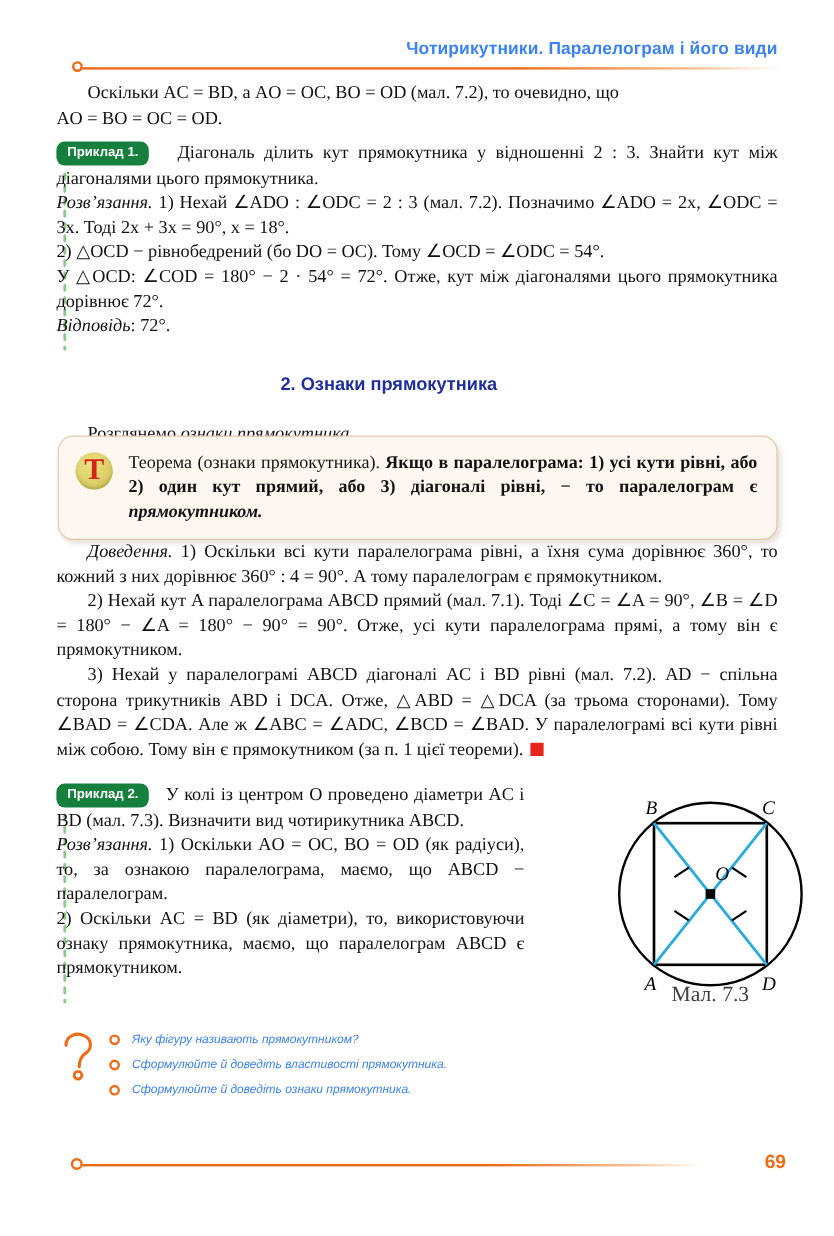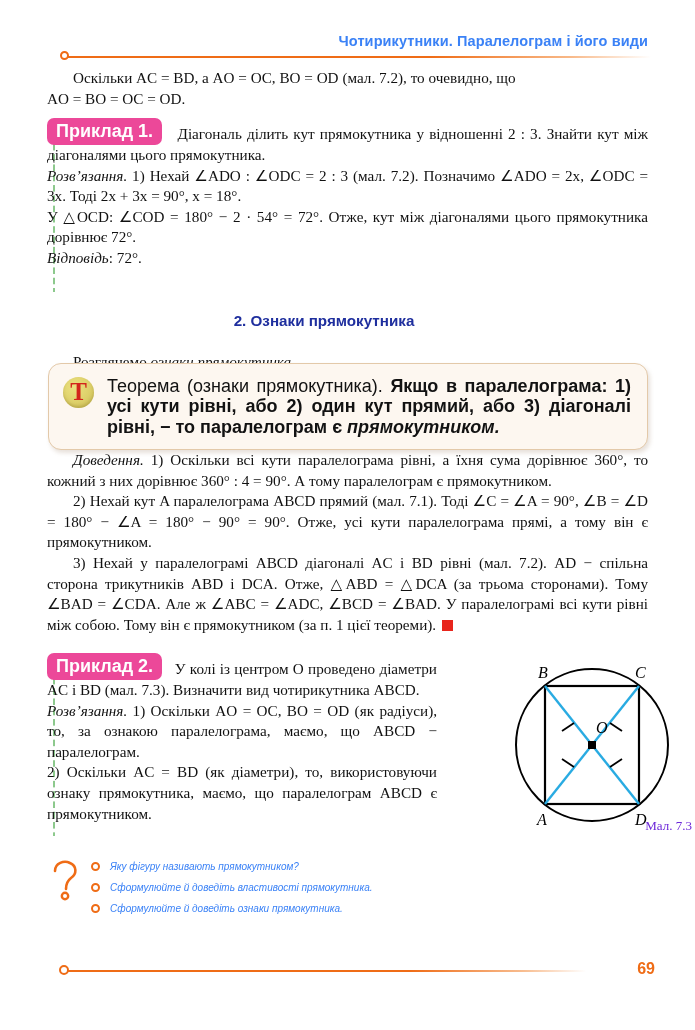--- a/index.html
+++ b/index.html
@@ -59,25 +59,25 @@
 
   
   #intro {
     left: 47px; top: 68px; width: 601px;
   }
   #intro .l1 { text-indent: 26px; }
 
   
   .badge {
     display: inline-block;
-    background: #ec4899;
+    background: #15803d;
     color: #ffffff;
     font-family: "Liberation Sans", sans-serif;
     font-weight: bold;
-    font-size: 18px;
+    font-size: 11px;
     line-height: 1;
     padding: 4px 9px 5px 9px;
     border-radius: 7px;
     vertical-align: 2px;
     white-space: nowrap;
   }
 
   
   .dotrail {
     position: absolute;
@@ -115,22 +115,22 @@
     left: 48px; top: 363px;
     width: 600px;
     box-sizing: border-box;
     background: #fdf7f0;
     border: 1.4px solid #e3c9a9;
     border-radius: 13px;
     padding: 12px 16px 12px 58px;
     box-shadow: 2px 3px 4px rgba(150,120,90,0.22);
   }
   .theorem-text {
-    font-family: Liberation Sans, sans-serif;
-    font-size: 18px;
+    font-family: Liberation Serif, serif;
+    font-size: 15px;
     line-height: 20.4px;
     font-weight: bold;
     text-align: justify;
   }
   .theorem-text .lead { font-weight: normal; }
   .t-icon {
     position: absolute;
     left: 14px; top: 13px;
     width: 31px; height: 31px;
     border-radius: 50%;
@@ -168,24 +168,24 @@
   
   .figure {
     position: absolute;
     left: 492px; top: 645px;
     width: 200px; height: 200px;
   }
   .fig-caption {
     position: absolute;
     left: 492px; top: 818px;
     width: 200px;
-    text-align: right;
+    text-align: center;
     font-family: "Liberation Serif", serif;
-    font-size: 13px;
-    color: #6d28d9;
+    font-size: 18px;
+    color: #404040;
   }
 
   
   .questions {
     position: absolute;
     left: 48px; top: 856px;
     width: 560px;
   }
   .q-icon {
     position: absolute;
@@ -257,20 +257,21 @@
   <div class="dotrail" id="ex1-rail"></div>
   <div class="body-text" id="ex1">
     <p class="firstline">
       <span class="badge">Приклад 1.</span>
       &nbsp;&nbsp;<span>Діагональ ділить кут прямокутника у відношенні 2 : 3. Знайти кут між діагоналями цього прямокутника.</span>
     </p>
     <p>
       <span class="it">Розв’язання.</span>
       <span>1) Нехай ∠ADO : ∠ODC = 2 : 3 (мал. 7.2). Позначимо ∠ADO = 2x, ∠ODC = 3x. Тоді 2x + 3x = 90°, x = 18°.</span>
     </p>
+    <p><span>2) △OCD − рівнобедрений (бо DO = OC). Тому ∠OCD = ∠ODC = 54°.</span></p>
     <p><span>У △OCD: ∠COD = 180° − 2 · 54° = 72°. Отже, кут між діагоналями цього прямокутника дорівнює 72°.</span></p>
     <p>
       <span class="it">Відповідь</span><span>: 72°.</span>
     </p>
   </div>
 
   <div class="section-head">2. Ознаки прямокутника</div>
   <div class="body-text" id="lead-line">
     <p class="l1"><span>Розглянемо </span><span class="it">ознаки прямокутника.</span></p>
   </div>

